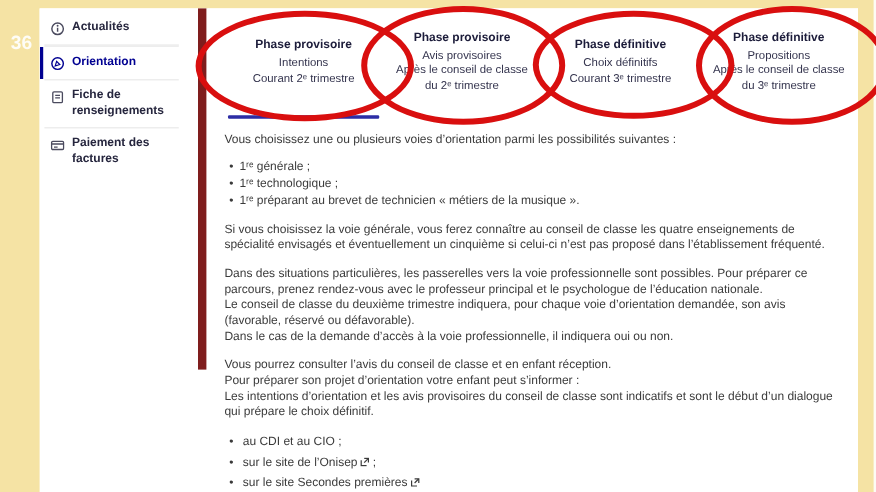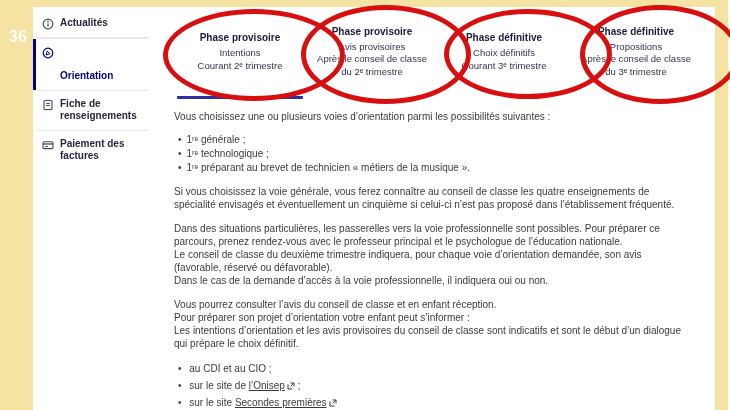--- a/index.html
+++ b/index.html
@@ -29,26 +29,26 @@
     padding-top:3px;
   }
   .side-item{
     position:relative;display:flex;align-items:flex-start;gap:6px;
     padding:7px 8px 7px 9px;cursor:pointer;
   }
   .side-item .icn{flex:0 0 auto;margin-top:1px;line-height:0;}
   .side-item .lbl{
     font-size:10px;font-weight:700;color:#26263e;line-height:1.25;max-width:92px;
   }
-  .side-item.selected .lbl{color:#000091;margin-top:24px;}
+  .side-item.selected .lbl{color:#000091;}
   .side-item.selected{box-shadow:inset 3px 0 0 #000091;}
   .side-div{height:1px;background:#e9e9e9;margin:0 16px 0 4px;}
   
   .main{
-    position:absolute;left:127px;top:0;width:542px;height:403px;background:#fff;
+    position:absolute;left:140px;top:0;width:542px;height:403px;background:#fff;
   }
   .tabs{
     display:flex;height:90px;padding-left:14px;box-sizing:border-box;
   }
   .tab{
     width:132px;display:flex;flex-direction:column;justify-content:center;
     align-items:center;text-align:center;position:relative;cursor:pointer;
     padding:0 6px;box-sizing:border-box;
   }
   .tab-title{font-size:10px;font-weight:700;color:#1c1c3a;margin-bottom:4px;}
@@ -59,21 +59,21 @@
   }
   
   .copy{
     padding:13px 16px 0 14px;font-size:10px;color:#3b3b3b;line-height:1.32;
   }
   .para{margin:0 0 10px 0;}
   .blist{list-style:none;margin:8px 0 10px 0;padding:0 0 0 4px;}
   .blist li{line-height:14px;}
   .blist.links li{line-height:17px;}
   .blist li::before{content:"•";margin-right:5px;color:#3b3b3b;}
-  .link{color:#3b3b3b;text-decoration:underline;cursor:pointer;}
+  .link{color:#3b3b3b;cursor:pointer;}
   .ext{display:inline-block;margin-left:2px;line-height:0;vertical-align:-1px;}
   
   .ring{
     position:absolute;border:5px solid #d90f0f;border-radius:50%;
     background:transparent;pointer-events:none;z-index:10;
   }
 </style>
 </head>
 <body>
 

